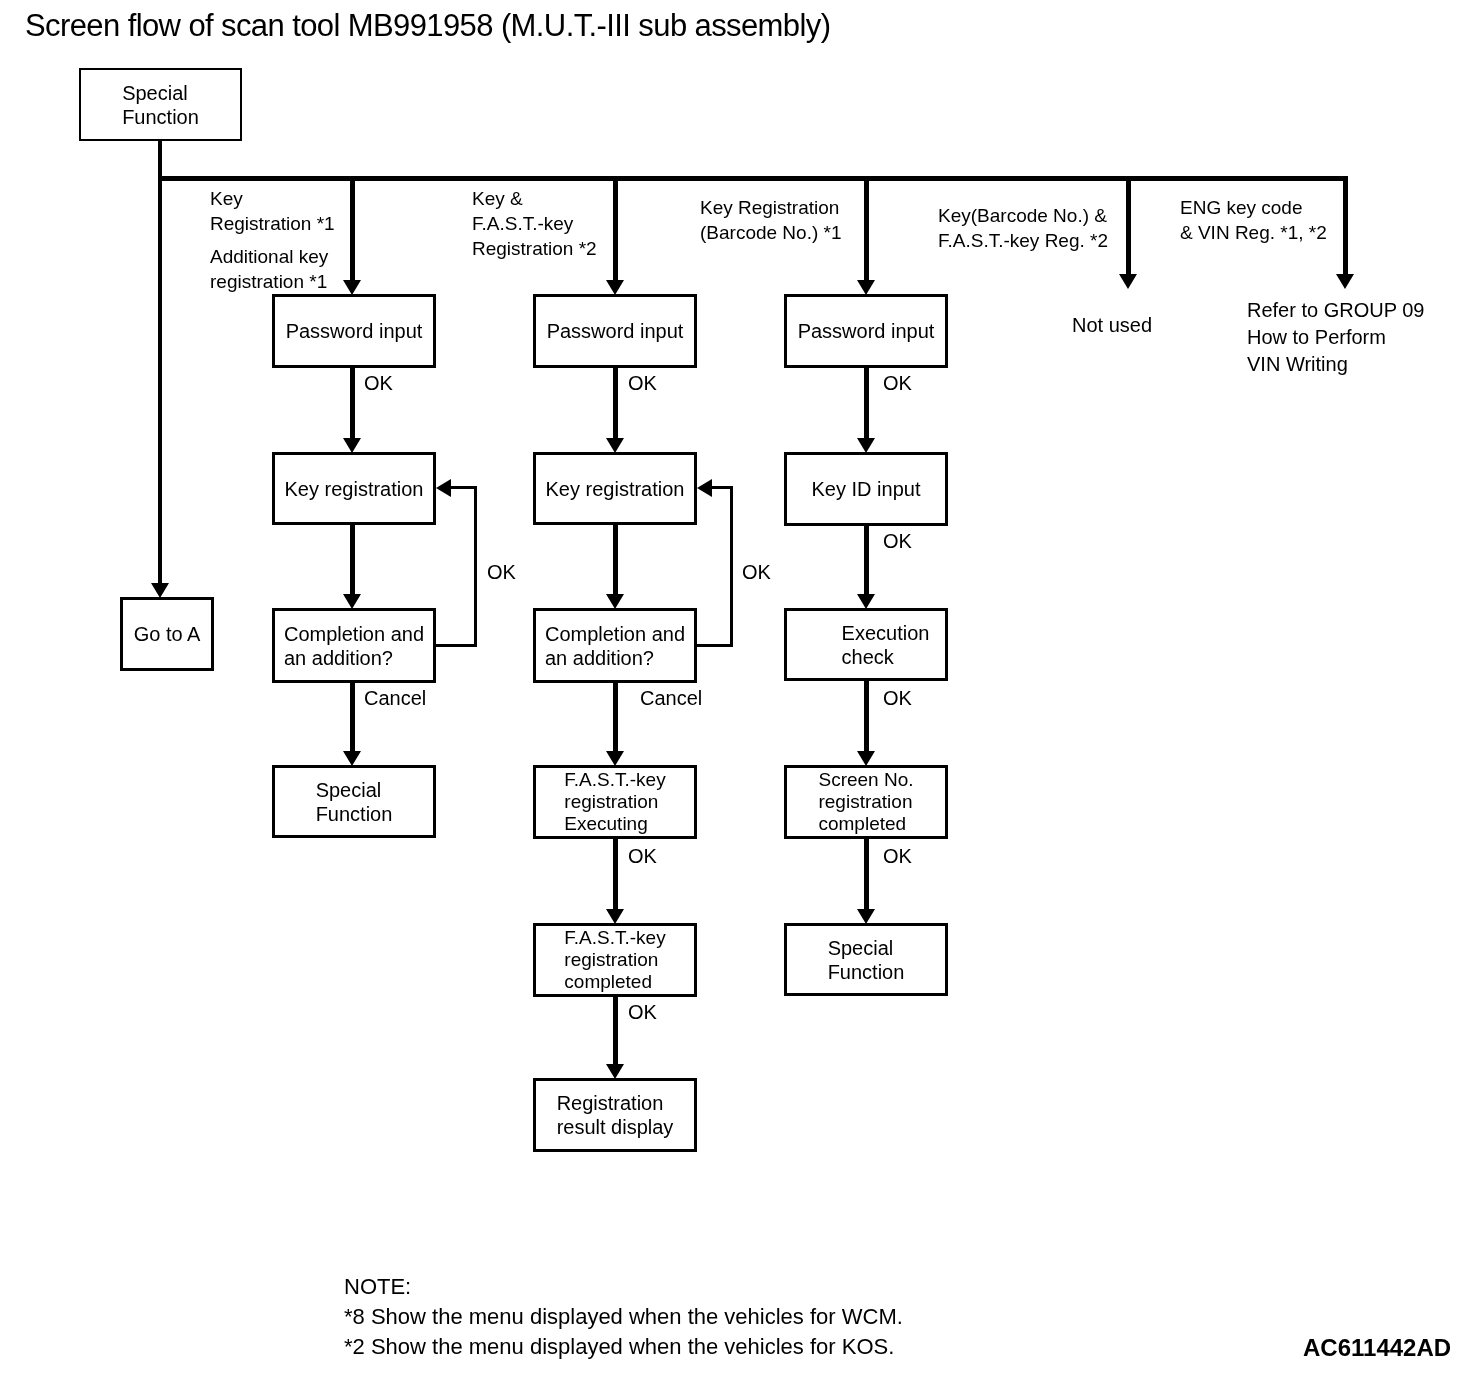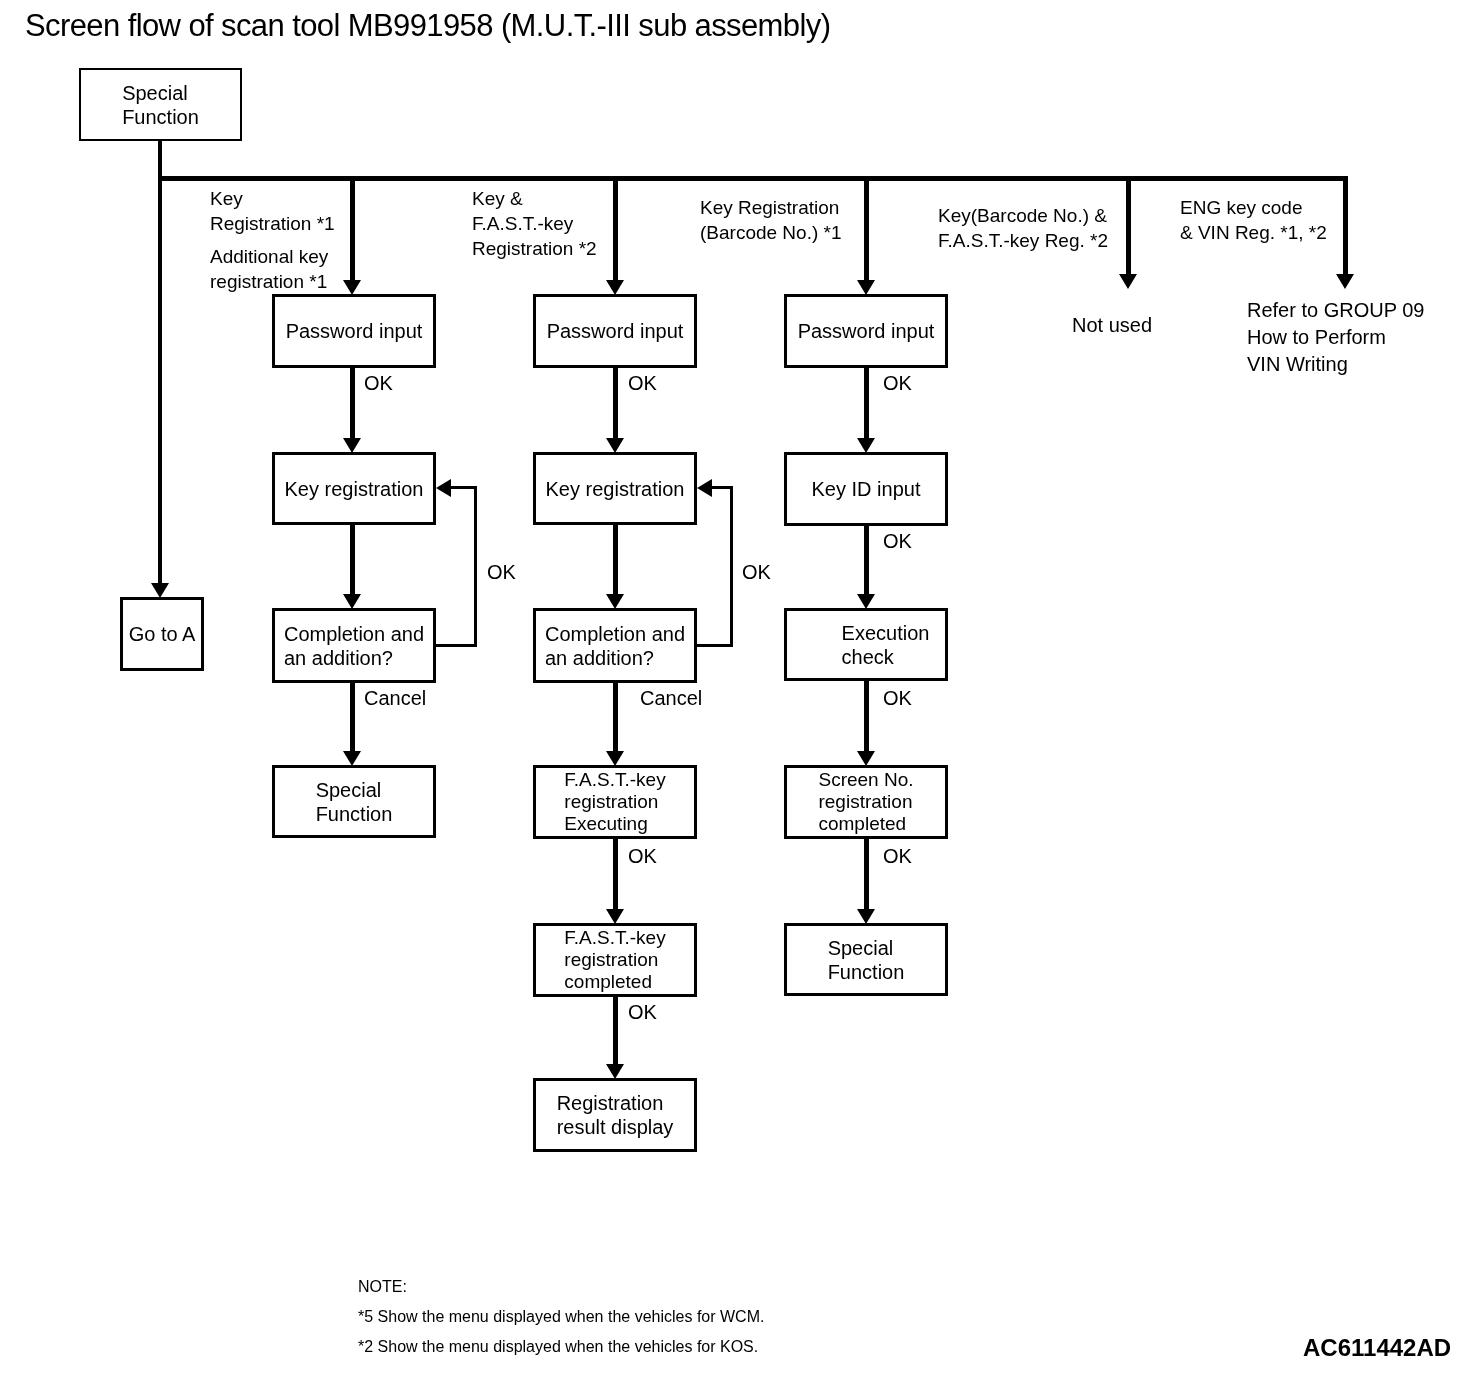--- a/index.html
+++ b/index.html
@@ -14,21 +14,21 @@
   .lbl{position:absolute;font-size:19px;line-height:25px;white-space:pre-line;}
   .ok{position:absolute;font-size:20px;white-space:pre;}
   .term{position:absolute;font-size:20px;line-height:27px;white-space:pre-line;}
   .shaft{position:absolute;background:#000;}
   .head-down{position:absolute;width:0;height:0;
              border-left:9px solid transparent;border-right:9px solid transparent;
              border-top:15px solid #000;}
   .head-left{position:absolute;width:0;height:0;
              border-top:9px solid transparent;border-bottom:9px solid transparent;
              border-right:15px solid #000;}
-  .note{position:absolute;left:358px;top:1272px;font-size:16px;line-height:30px;}
+  .note{position:absolute;left:344px;top:1272px;font-size:22px;line-height:30px;}
   .note div{white-space:pre;}
   .code{position:absolute;left:1303px;top:1334px;font-size:24px;font-weight:bold;white-space:pre;}
 </style>
 </head>
 <body>
 
 <div class="canvas">
 
   <div class="title">Screen flow of scan tool MB991958 (M.U.T.-III sub assembly)</div>
 
@@ -80,21 +80,21 @@
   <div class="head-down" style="left:857px;top:438px;"></div>
   <div class="shaft" style="left:864px;top:524px;width:5px;height:70px;"></div>
   <div class="head-down" style="left:857px;top:594px;"></div>
   <div class="shaft" style="left:864px;top:679px;width:5px;height:72px;"></div>
   <div class="head-down" style="left:857px;top:751px;"></div>
   <div class="shaft" style="left:864px;top:837px;width:5px;height:72px;"></div>
   <div class="head-down" style="left:857px;top:909px;"></div>
 
   <div class="box" style="left:79px;top:68px;width:163px;height:73px;border-width:2px;">Special
 Function</div>
-  <div class="box c" style="left:120px;top:597px;width:84px;height:74px;">Go to A</div>
+  <div class="box c" style="left:120px;top:597px;width:94px;height:74px;">Go to A</div>
 
   <div class="box c" style="left:272px;top:294px;width:164px;height:74px;">Password input</div>
   <div class="box c" style="left:272px;top:452px;width:164px;height:73px;">Key registration</div>
   <div class="box" style="left:272px;top:608px;width:164px;height:75px;">Completion and
 an addition?</div>
   <div class="box" style="left:272px;top:765px;width:164px;height:73px;">Special
 Function</div>
 
   <div class="box c" style="left:533px;top:294px;width:164px;height:74px;">Password input</div>
   <div class="box c" style="left:533px;top:452px;width:164px;height:73px;">Key registration</div>
@@ -148,19 +148,19 @@
   <div class="ok" style="left:883px;top:687px;">OK</div>
   <div class="ok" style="left:883px;top:845px;">OK</div>
 
   <div class="term" style="left:1072px;top:312px;">Not used</div>
   <div class="term" style="left:1247px;top:297px;">Refer to GROUP 09
 How to Perform
 VIN Writing</div>
 
   <div class="note">
     <div>NOTE:</div>
-    <div>*5 Show the menu displayed when the vehicles for WCM.</div>
+    <div>*8 Show the menu displayed when the vehicles for WCM.</div>
     <div>*2 Show the menu displayed when the vehicles for KOS.</div>
   </div>
 
   <div class="code">AC611442AD</div>
 
 </div>
 
 </body></html>

